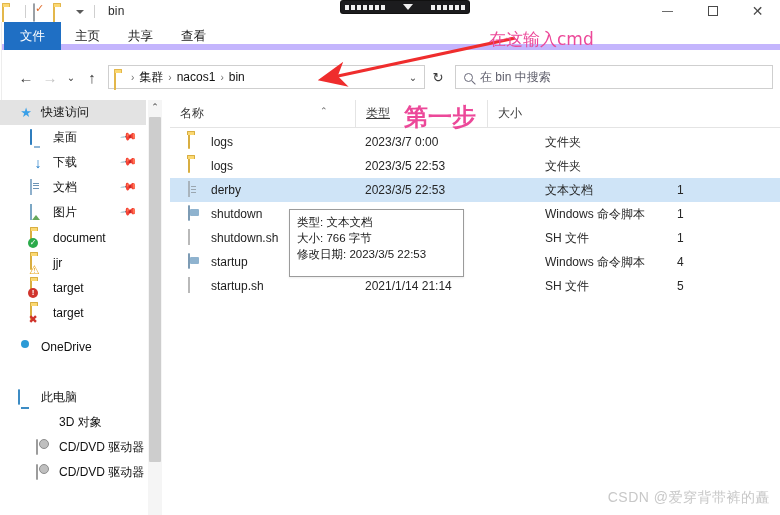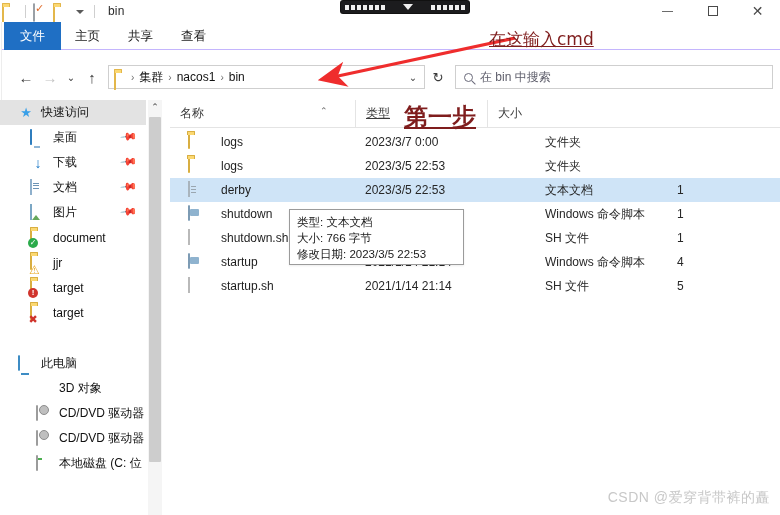--- a/index.html
+++ b/index.html
@@ -98,21 +98,21 @@
   .wb-min { width:11px; height:1px; background:#6b6b6b; }
   .wb-max { width:10px; height:10px; border:1.5px solid #4a4a4a; }
   .wb-close { font-size: 14px; color:#4a4a4a; line-height: 1; }
 
   
   .ribbon {
     position: absolute; left: 0; top: 22px;
     width: 780px; height: 28px;
     background: #ffffff;
     display: flex; align-items: stretch;
-    border-bottom: 1px solid #c4b5fd;
+    border-bottom: 6px solid #c4b5fd;
   }
   .tab {
     display:flex; align-items:center; justify-content:center;
     font-size: 12.5px; color: #1a1a1a; padding: 0 14px;
     height: 28px; cursor: default;
   }
   .tab.file {
     background: #1f6fc4; color:#ffffff; font-weight: 400;
     padding: 0 16px; margin-left: 4px;
   }
@@ -288,21 +288,21 @@
   .filelist {
     position: absolute; left: 170px; top: 130px;
     width: 610px; height: 170px;
   }
   .frow {
     height: 24px; display:flex; align-items:center;
     font-size: 12px; color: #1d1d1d;
   }
   .frow.sel { background: #cfe4f7; }
   .fcell { height: 24px; display:flex; align-items:center; }
-  .f-name { width: 185px; gap: 17px; padding-left: 18px; }
+  .f-name { width: 185px; gap: 7px; padding-left: 18px; }
   .f-date { width: 180px; padding-left: 10px; color:#272727; }
   .f-type { width: 132px; padding-left: 10px; color:#272727; }
   .f-size { width: 110px; padding-left: 10px; color:#272727; }
 
   .fico { width: 16px; height: 16px; position: relative; flex: 0 0 16px; }
   .fi-folder {
     width:14px;height:11px;background:#fbd872;border:1px solid #d8ae41;border-radius:1px;margin-top:3px;
   }
   .fi-folder:before{
     content:"";position:absolute;left:-1px;top:-3px;width:6px;height:3px;
@@ -322,33 +322,32 @@
     content:"";position:absolute;left:2px;top:3px;width:9px;height:7px;
     background:#8fb3cf;border-radius:1px;
   }
   .fi-sh {
     width:11px;height:14px;background:#ffffff;border:1px solid #b9b9b9;margin:1px auto;
   }
 
   
   .tooltip {
     position: absolute; left: 289px; top: 209px;
-    width: 175px; height: 56px;
+    width: 175px; height: 68px;
     background: #ffffff; border: 1px solid #9b9b9b;
     padding: 4px 7px;
     font-size: 11.5px; color: #1a1a1a; line-height: 16px;
     box-shadow: 0 1px 2px rgba(0,0,0,.08);
   }
 
   
   .ann-text {
-    position: absolute; color: #7f1d1d;
+    position: absolute; color: #ec4899;
     font-family: "DejaVu Sans", "Liberation Sans", sans-serif;
     white-space: nowrap;
-    text-decoration: underline;
   }
   #ann-cmd { left: 489px; top: 28px; font-size: 17px; }
   #ann-step1 { left: 404px; top: 101px; font-size: 24px; font-weight: bold; }
   .ann-arrow { position: absolute; left: 310px; top: 30px; }
 
   
   .watermark {
     position: absolute; right: 10px; bottom: 8px;
     font-size: 14px; color: #c8c8c8;
     letter-spacing: .5px;
@@ -498,39 +497,39 @@
         <span class="ico-folder"></span><span class="badge red">!</span>
       </span>
       <span class="nav-label">target</span>
     </div>
     <div class="nav-item indent1">
       <span class="ico">
         <span class="ico-folder"></span><span class="badge x">✖</span>
       </span>
       <span class="nav-label">target</span>
     </div>
+    <div class="nav-item" style="margin-top:9px">
+      <span class="ico"><span class="ico-cloud"></span></span>
+      <span class="nav-label">OneDrive</span>
+    </div>
     <div class="nav-item" style="margin-top:26px">
       <span class="ico"><span class="ico-pc"></span></span>
       <span class="nav-label">此电脑</span>
     </div>
     <div class="nav-item indent2">
       <span class="ico"><span class="ico-3d"></span></span>
       <span class="nav-label">3D 对象</span>
     </div>
     <div class="nav-item indent2">
       <span class="ico"><span class="ico-cd"></span></span>
       <span class="nav-label">CD/DVD 驱动器</span>
     </div>
     <div class="nav-item indent2">
       <span class="ico"><span class="ico-cd"></span></span>
       <span class="nav-label">CD/DVD 驱动器</span>
-    </div>
-    <div class="nav-item indent2">
-      <span class="ico"><span class="ico-disk"></span></span>
-      <span class="nav-label">本地磁盘 (C: 位</span>
     </div>
   </div>
 
   <div class="vscroll">
     <div class="up">⌃</div>
     <div class="thumb"></div>
   </div>
 
   <div class="filelist">
     <div class="frow">

